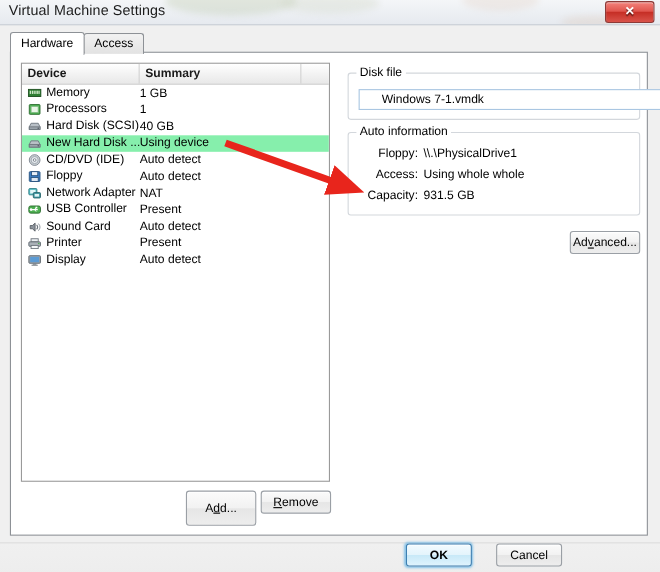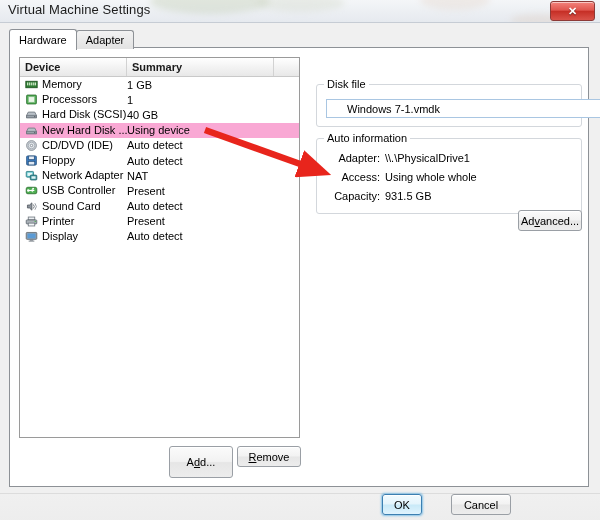--- a/index.html
+++ b/index.html
@@ -154,21 +154,21 @@
   .col-blank   { width: 25px; border-right: none; }
 
   .device-row {
     display: flex;
     align-items: center;
     height: 15.2px;
     padding-left: 5px;
     box-sizing: border-box;
     cursor: default;
   }
-  .device-row.selected { background: #f9a8d4; }
+  .device-row.selected { background: #86efac; }
   .device-name {
     width: 102px;
     display: flex;
     align-items: flex-start;
     font-size: 11px;
     white-space: nowrap;
     overflow: hidden;
   }
   .device-summary {
     font-size: 11px;
@@ -209,21 +209,20 @@
     width: 64px; height: 21px;
   }
 
   
   .groupbox {
     position: absolute;
     border: 1px solid #d3d7dc;
     border-radius: 3px;
     box-sizing: border-box;
     background: #ffffff;
-    margin-top: 18px;
   }
   .group-title {
     position: absolute;
     top: -7px; left: 7px;
     background: #ffffff;
     padding: 0 3px;
     font-size: 11px;
     color: #000;
     white-space: nowrap;
   }
@@ -275,26 +274,26 @@
   
   #footer {
     position: absolute;
     left: 0; top: 470px;
     width: 600px; height: 50px;
     background: linear-gradient(180deg,#f0f0f0 0%, #ebebeb 100%);
     border-top: 1px solid #dcdcdc;
   }
   #ok-button {
     position: absolute;
-    left: 382px; top: 494px;
-    width: 40px; height: 21px;
+    left: 369px; top: 494px;
+    width: 60px; height: 21px;
     border: 1px solid #3c7fb1;
     background: linear-gradient(180deg,#f2fbff 0%, #e4f4fc 48%, #c8e9f8 52%, #dff3fd 100%);
     box-shadow: 0 0 2px 1px rgba(100,180,230,.75), inset 0 1px 0 #ffffff;
-    font-weight: normal;
+    font-weight: bold;
   }
   #cancel-button {
     position: absolute;
     left: 451px; top: 494px;
     width: 60px; height: 21px;
   }
   #help-button {
     position: absolute;
     left: 519px; top: 494px;
     width: 60px; height: 21px;
@@ -327,21 +326,21 @@
     </div>
   </div>
 
   <div id="dialog-body">
 
     <div id="tabstrip">
       <div class="tab active">
         <span>Hardware</span>
       </div>
       <div class="tab inactive">
-        <span>Adapter</span>
+        <span>Access</span>
       </div>
     </div>
 
     <div id="tabpage">
 
       <div id="device-list">
         <div id="list-header">
           <div class="col-head col-device">Device</div>
           <div class="col-head col-summary">Summary</div>
           <div class="col-head col-blank"></div>
@@ -487,21 +486,21 @@
 
       <div class="groupbox" id="diskfile-group">
         <span class="group-title">Disk file</span>
         <input id="diskfile-input" type="text" value="Windows 7-1.vmdk" style="">
       </div>
 
       <div class="groupbox" id="diskinfo-group">
         <span class="group-title">Auto information</span>
 
         <div class="info-row" style="top:13px;">
-          <span class="info-label">Adapter:</span>
+          <span class="info-label">Floppy:</span>
           <span class="info-value">\\.\PhysicalDrive1</span>
         </div>
         <div class="info-row" style="top:32px;">
           <span class="info-label">Access:</span>
           <span class="info-value">Using whole whole</span>
         </div>
         <div class="info-row" style="top:51px;">
           <span class="info-label">Capacity:</span>
           <span class="info-value">931.5 GB</span>
         </div>

